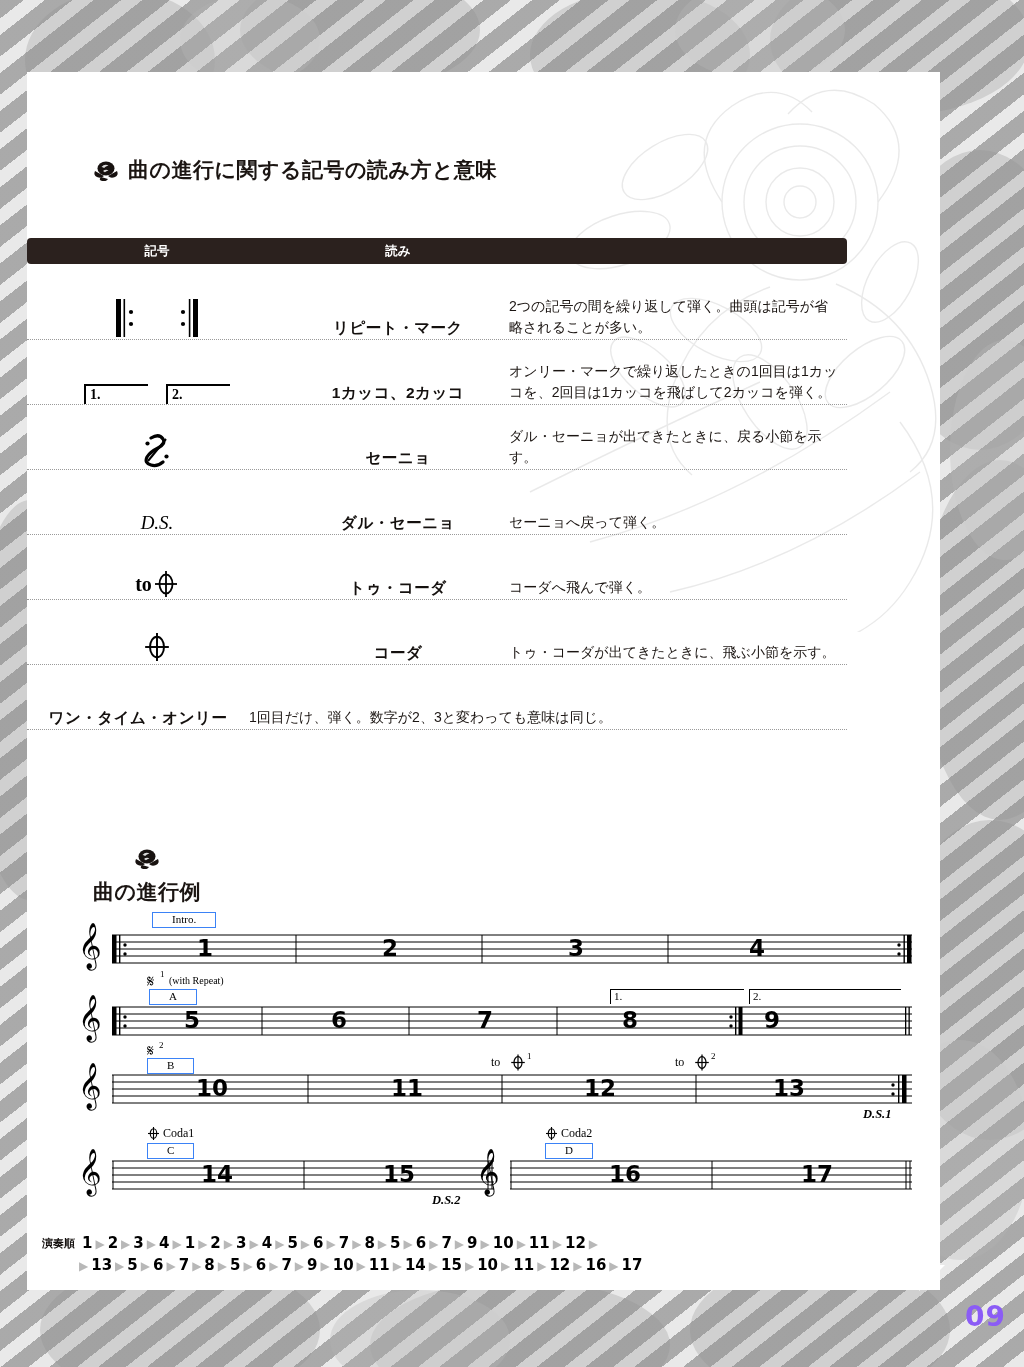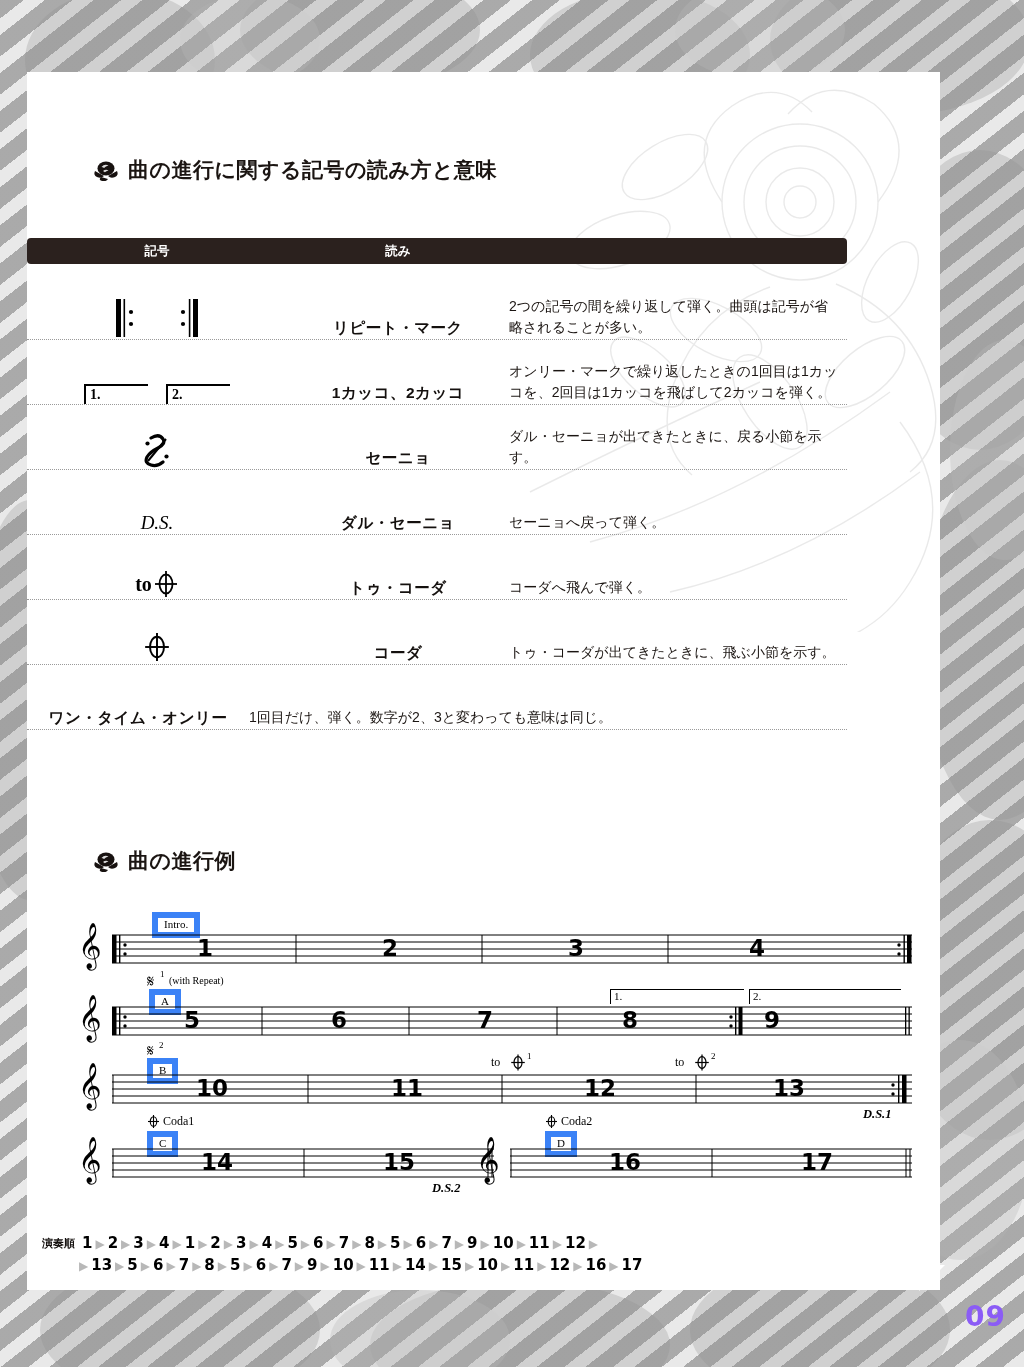--- a/index.html
+++ b/index.html
@@ -75,21 +75,21 @@
   .system { position:relative; height:62px; }
   .measnum {
     position:absolute; top:-1px; font-family:"DejaVu Sans", sans-serif;
     font-weight:700; font-size:23px; color:#000; transform:translateX(-50%);
   }
   .clef {
     position:absolute; font-family:"DejaVu Sans", sans-serif; font-size:40px;
     line-height:1; color:#000; top:-7px;
   }
   .mark-box {
-    position:absolute; border:6px solid #3b82f6; padding:0 6px;
+    position:absolute; border:1px solid #3b82f6; padding:0 19px;
     font-family:"Liberation Serif", serif; font-size:11px; background:#fff;
     line-height:1.25;
   }
   .above-txt {
     position:absolute; font-family:"Liberation Serif", serif; font-size:12px; color:#000;
     white-space:nowrap;
   }
   .ital-txt {
     position:absolute; font-family:"Liberation Serif", serif; font-style:italic;
     font-weight:700; font-size:12.5px; color:#000; white-space:nowrap;
@@ -270,21 +270,21 @@
       <div class="c-read">コーダ</div>
       <div class="c-mean">トゥ・コーダが出てきたときに、飛ぶ小節を示す。</div>
     </div>
 
     <div class="t-row" style="border-bottom:1px dotted #9a9a9a">
       <div class="c-read">ワン・タイム・オンリー</div>
       <div class="c-mean">1回目だけ、弾く。数字が2、3と変わっても意味は同じ。</div>
     </div>
   </div>
 
-  <div class="heading" style="left:66px; top:775px;">
+  <div class="heading" style="left:66px; top:775px;flex-direction:column;">
     <svg class="rose-icon" viewBox="0 0 26 22">
       <g fill="#181210">
         <ellipse cx="13" cy="9.5" rx="8.5" ry="7"></ellipse>
         <path d="M2 12 q-2 4 2 6 q4 2 7 -1 z"></path>
         <path d="M24 12 q2 4 -2 6 q-4 2 -7 -1 z"></path>
         <path d="M8 18 q-3 3 1 4 q4 1 6 -2 z"></path>
       </g>
       <g fill="#fff" opacity=".85">
         <path d="M8.5 8 q3 -3.5 7 -1.5 q-3 .6 -4.4 2.6 q-1.6 -1 -2.6 -1.1z"></path>
         <path d="M10 12 q2.5 -2 5.5 -.6 q-2.4 .4 -3.6 1.9z"></path>
@@ -412,21 +412,21 @@
         <rect x="790" y="2" width="4.5" height="28" fill="#000"></rect>
       </svg>
       <span class="clef" style="left:51px; top:28px;">𝄞</span>
       <span class="measnum" style="left:185px; top:38px;">10</span>
       <span class="measnum" style="left:380px; top:38px;">11</span>
       <span class="measnum" style="left:573px; top:38px;">12</span>
       <span class="measnum" style="left:762px; top:38px;">13</span>
       <span class="ital-txt" style="left:824px; top:70px;margin-left:12px;">D.S.1</span>
     </div>
 
-    <div class="system" style="height:80px;">
+    <div class="system" style="height:80px;margin-top:12px">
 
       <svg style="position:absolute;left:120px;top:4px" width="13" height="17" viewBox="0 0 26 30">
         <ellipse cx="13" cy="15" rx="6.5" ry="9.5" fill="none" stroke="#000" stroke-width="2.2"></ellipse>
         <line x1="13" y1="2" x2="13" y2="28" stroke="#000" stroke-width="2.2"></line>
         <line x1="2" y1="15" x2="24" y2="15" stroke="#000" stroke-width="2.2"></line>
       </svg>
       <span class="above-txt" style="left:136px; top:5px;">Coda1</span>
       <div class="mark-box" style="left:120px; top:22px;">C</div>
 
       <svg style="position:absolute;left:85px;top:38px;width:382px;height:34px" viewBox="0 0 382 34">

